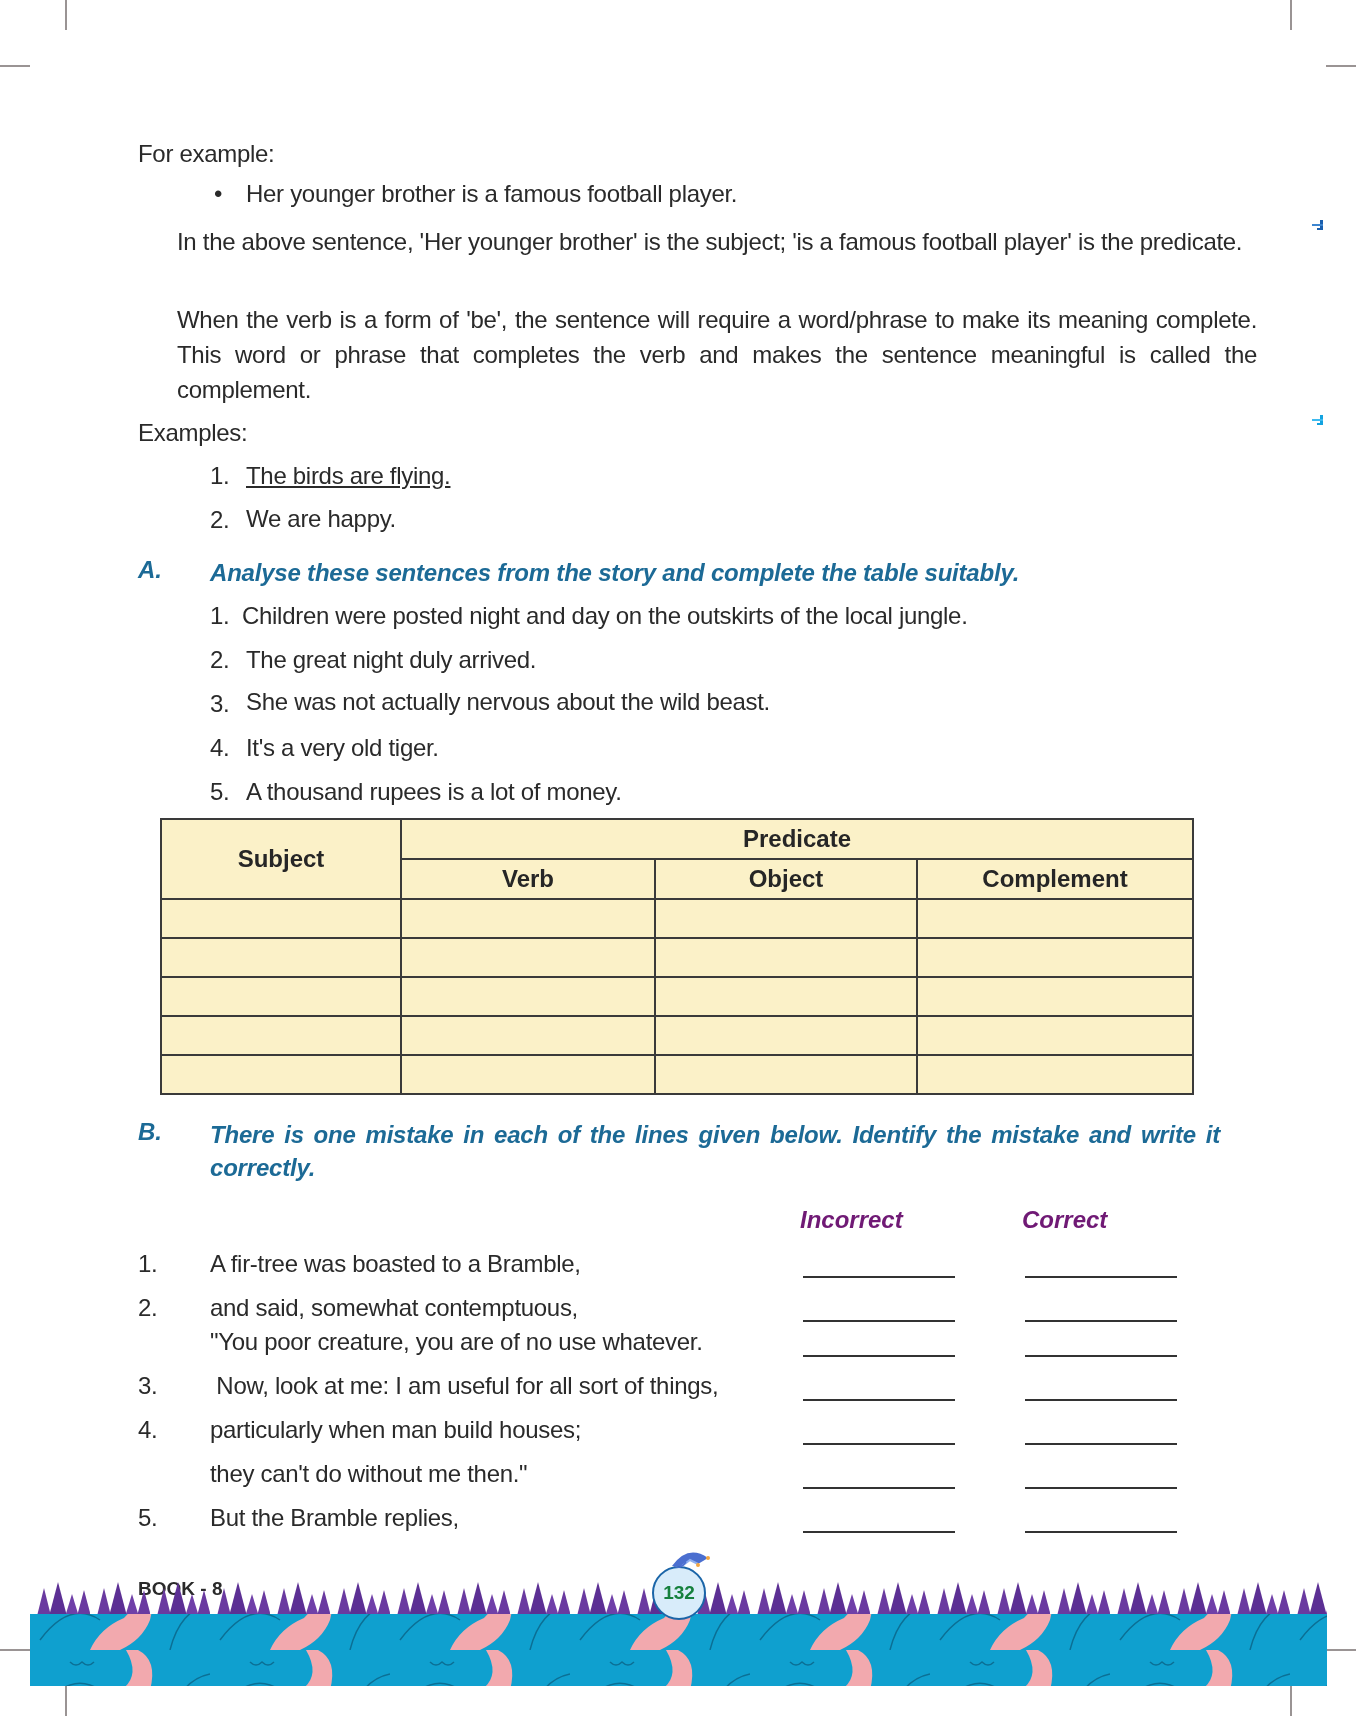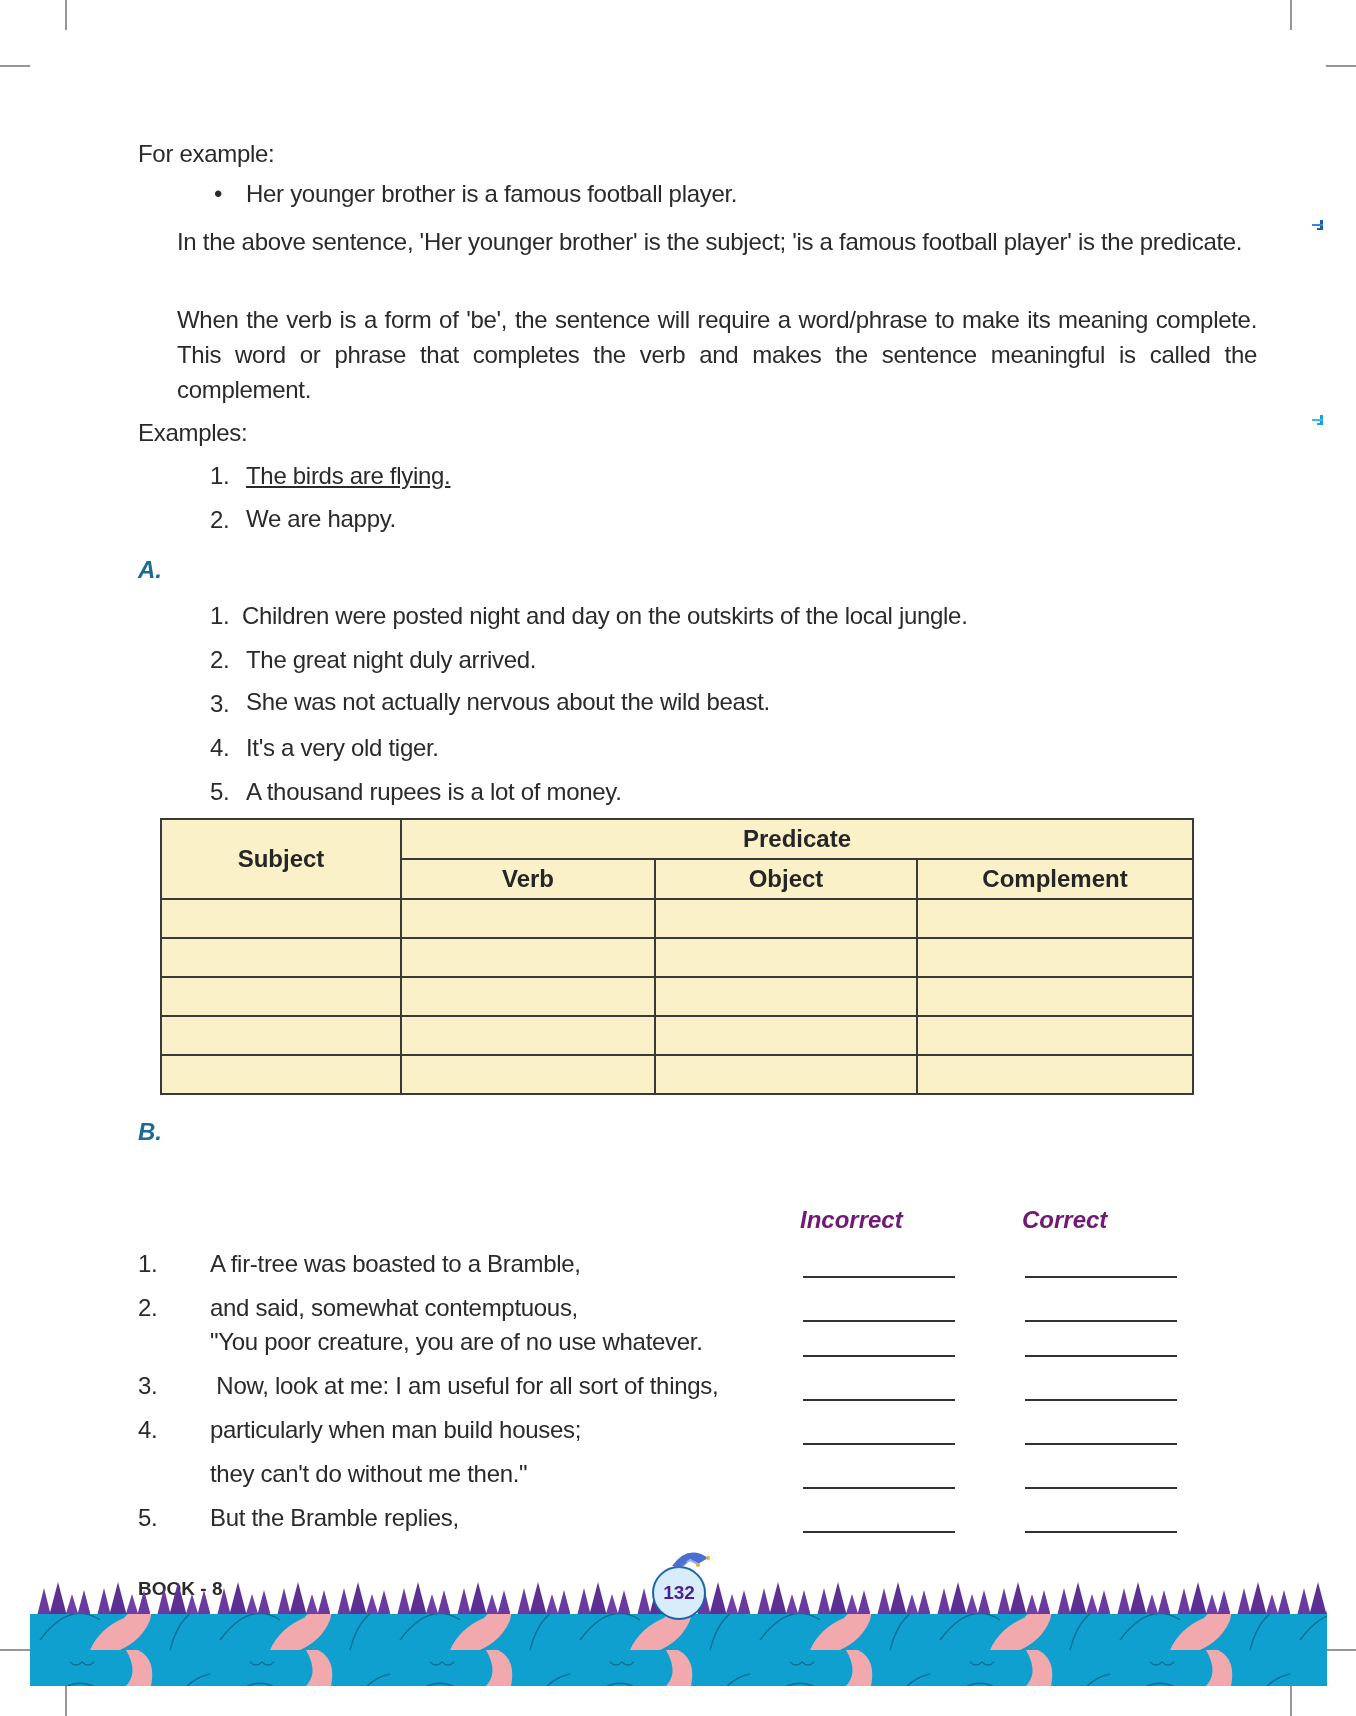--- a/index.html
+++ b/index.html
@@ -16,21 +16,21 @@
   table.grid td, table.grid th { border:2px solid #3a3a3a; font-size:24px; font-weight:bold; color:#262626; text-align:center; padding:0; }
   table.grid th.h1 { height:38px; }
   table.grid th.h2 { height:38px; }
   table.grid td { height:37px; }
   .col-h { position:absolute; font-size:24px; font-weight:bold; font-style:italic; color:#701a75; }
   .blank { position:absolute; height:2px; background:#333; width:152px; }
   .b-line { position:absolute; font-size:24px; letter-spacing:-0.3px; }
   .footer-book { position:absolute; left:138px; top:1578px; font-size:19px; font-weight:bold; color:#2a2a2a; }
   .page-badge { position:absolute; left:652px; top:1566px; width:50px; height:50px; border-radius:50%;
                 background:#d8ecfa; border:2px solid #1a65a8; display:flex; align-items:center; justify-content:center;
-                font-size:19px; font-weight:bold; color:#4c1d95; z-index:3; }
+                font-size:19px; font-weight:bold; color:#15803d; z-index:3; }
   .side-mark { position:absolute; width:14px; height:10px; }
 </style>
 </head>
 <body>
 
 <div class="crop" style="left:65px;top:0;width:2px;height:30px;"></div>
 <div class="crop" style="left:0;top:65px;width:30px;height:2px;"></div>
 <div class="crop" style="left:1290px;top:0;width:2px;height:30px;"></div>
 <div class="crop" style="left:1326px;top:65px;width:30px;height:2px;"></div>
 <div class="crop" style="left:65px;top:1686px;width:2px;height:30px;"></div>
@@ -55,20 +55,21 @@
 <div class="p just" style="top:224px;">In the above sentence, 'Her younger brother' is the subject; 'is a famous football player' is the predicate.</div>
 <div class="p just" style="top:302px;">When the verb is a form of 'be', the sentence will require a word/phrase to make its meaning complete. This word or phrase that completes the verb and makes the sentence meaningful is called the complement.</div>
 <div class="p" style="top:415px;">Examples:</div>
 <div class="indent-item" style="left:210px;top:462px;">1.</div>
 <div class="indent-item" style="left:246px;top:462px;text-decoration:underline;">The birds are flying.</div>
 <div class="indent-item" style="left:210px;top:506px;">2.</div>
 <div class="indent-item" style="left:246px;top:505px;">We are happy.</div>
 
 <div class="heading" style="left:138px;top:556px;width:1090px;height:40px;">
   <span class="lbl">A.</span>
+  <span class="txt">Analyse these sentences from the story and complete the table suitably.</span>
 </div>
 
 <div class="indent-item" style="left:210px;top:602px;">1.</div>
 <div class="indent-item" style="left:242px;top:602px;">Children were posted night and day on the outskirts of the local jungle.</div>
 <div class="indent-item" style="left:210px;top:646px;">2.</div>
 <div class="indent-item" style="left:246px;top:646px;">The great night duly arrived.</div>
 <div class="indent-item" style="left:210px;top:690px;">3.</div>
 <div class="indent-item" style="left:246px;top:688px;">She was not actually nervous about the wild beast.</div>
 <div class="indent-item" style="left:210px;top:734px;">4.</div>
 <div class="indent-item" style="left:246px;top:734px;">It's a very old tiger.</div>
@@ -120,20 +121,21 @@
     <td></td>
     <td></td>
     <td></td>
     <td></td>
   </tr>
 </tbody>
   </table>
 
 <div class="heading" style="left:138px;top:1118px;width:1090px;height:70px;">
   <span class="lbl">B.</span>
+  <span class="txt" style="text-align:justify;">There is one mistake in each of the lines given below. Identify the mistake and write it correctly.</span>
 </div>
 
 <div class="col-h" style="left:800px;top:1206px;">Incorrect</div>
 <div class="col-h" style="left:1022px;top:1206px;">Correct</div>
 
 <div class="b-line" style="left:138px;top:1250px;">1.</div>
 <div class="b-line" style="left:210px;top:1250px;">A fir-tree was boasted to a Bramble,</div>
 <div class="blank" style="left:803px;top:1276px;"></div>
 <div class="blank" style="left:1025px;top:1276px;"></div>
 

